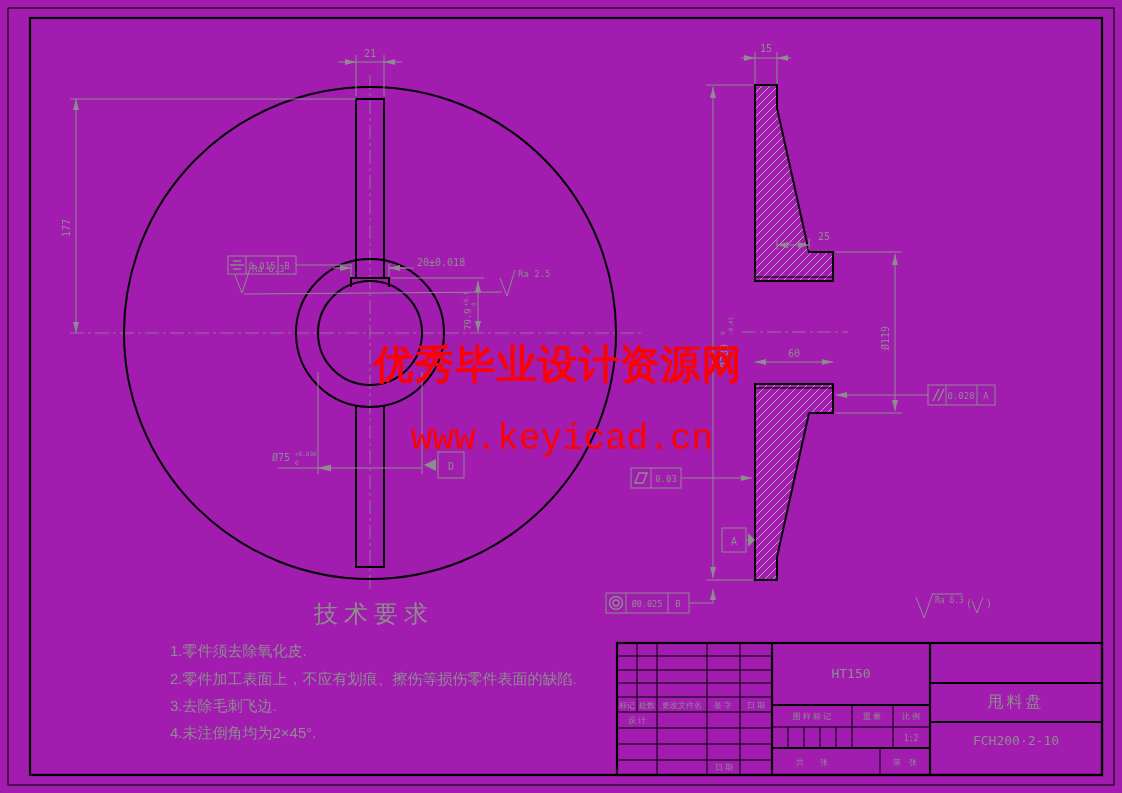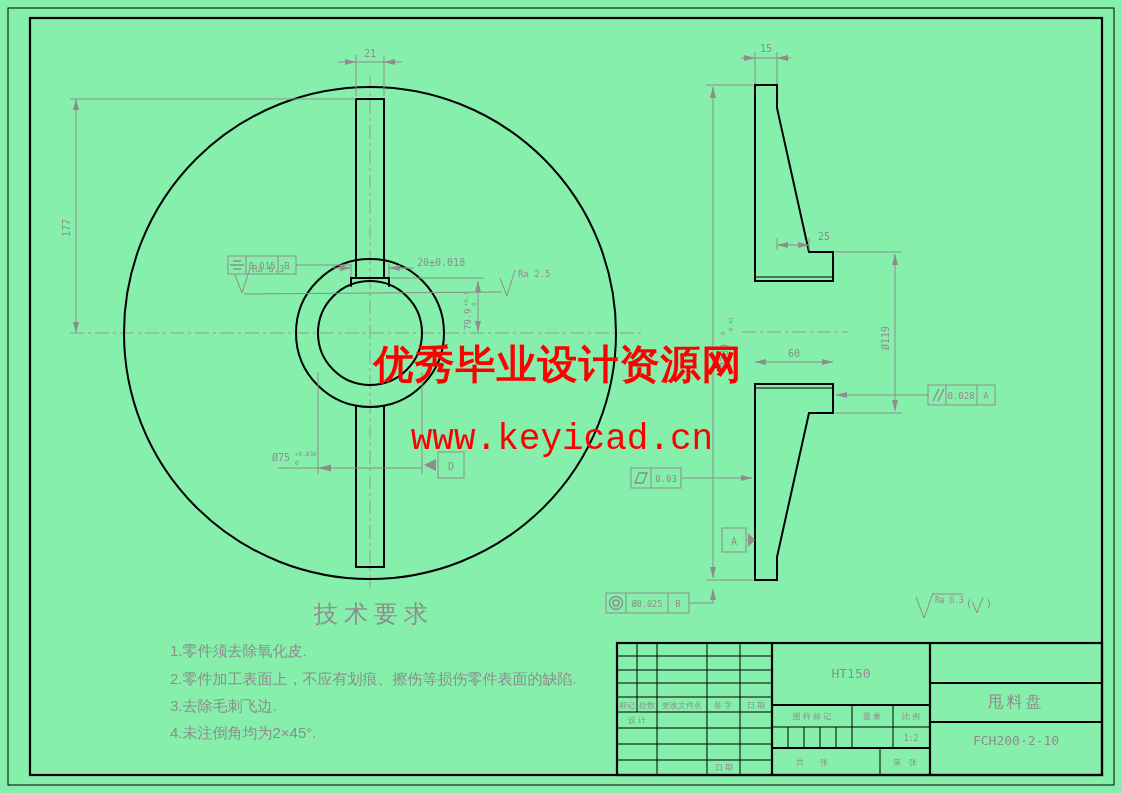--- a/index.html
+++ b/index.html
@@ -1,16 +1,16 @@
 <!DOCTYPE html>
 <html><head>
 <meta charset="utf-8">
 <style>
   html,body{margin:0;padding:0;background:#ffffff;}
-  .page{position:relative;width:1122px;height:793px;background:#86efac;overflow:hidden;}
+  .page{position:relative;width:1122px;height:793px;background:#a21caf;overflow:hidden;}
   svg text{user-select:none;}
   .t   {font-family:"DejaVu Sans Mono",monospace; fill:#8d8d8d;}
   .cjk {font-family:"Liberation Sans",sans-serif; fill:#8d8d8d;}
   .wm1 {font-family:"Liberation Sans",sans-serif; font-weight:bold;}
   .wm2 {font-family:"Liberation Mono",monospace;}
   .ol  {stroke:#000;stroke-width:2;fill:none;stroke-linecap:round;}
   .ol1 {stroke:#000;stroke-width:1;fill:none;}
   .thin{stroke:#8d8d8d;stroke-width:1;fill:none;}
   .sym {stroke:#8d8d8d;stroke-width:1.4;fill:none;}
   .cl  {stroke:#8d8d8d;stroke-width:0.8;fill:none;stroke-dasharray:14 4 3 4;}

